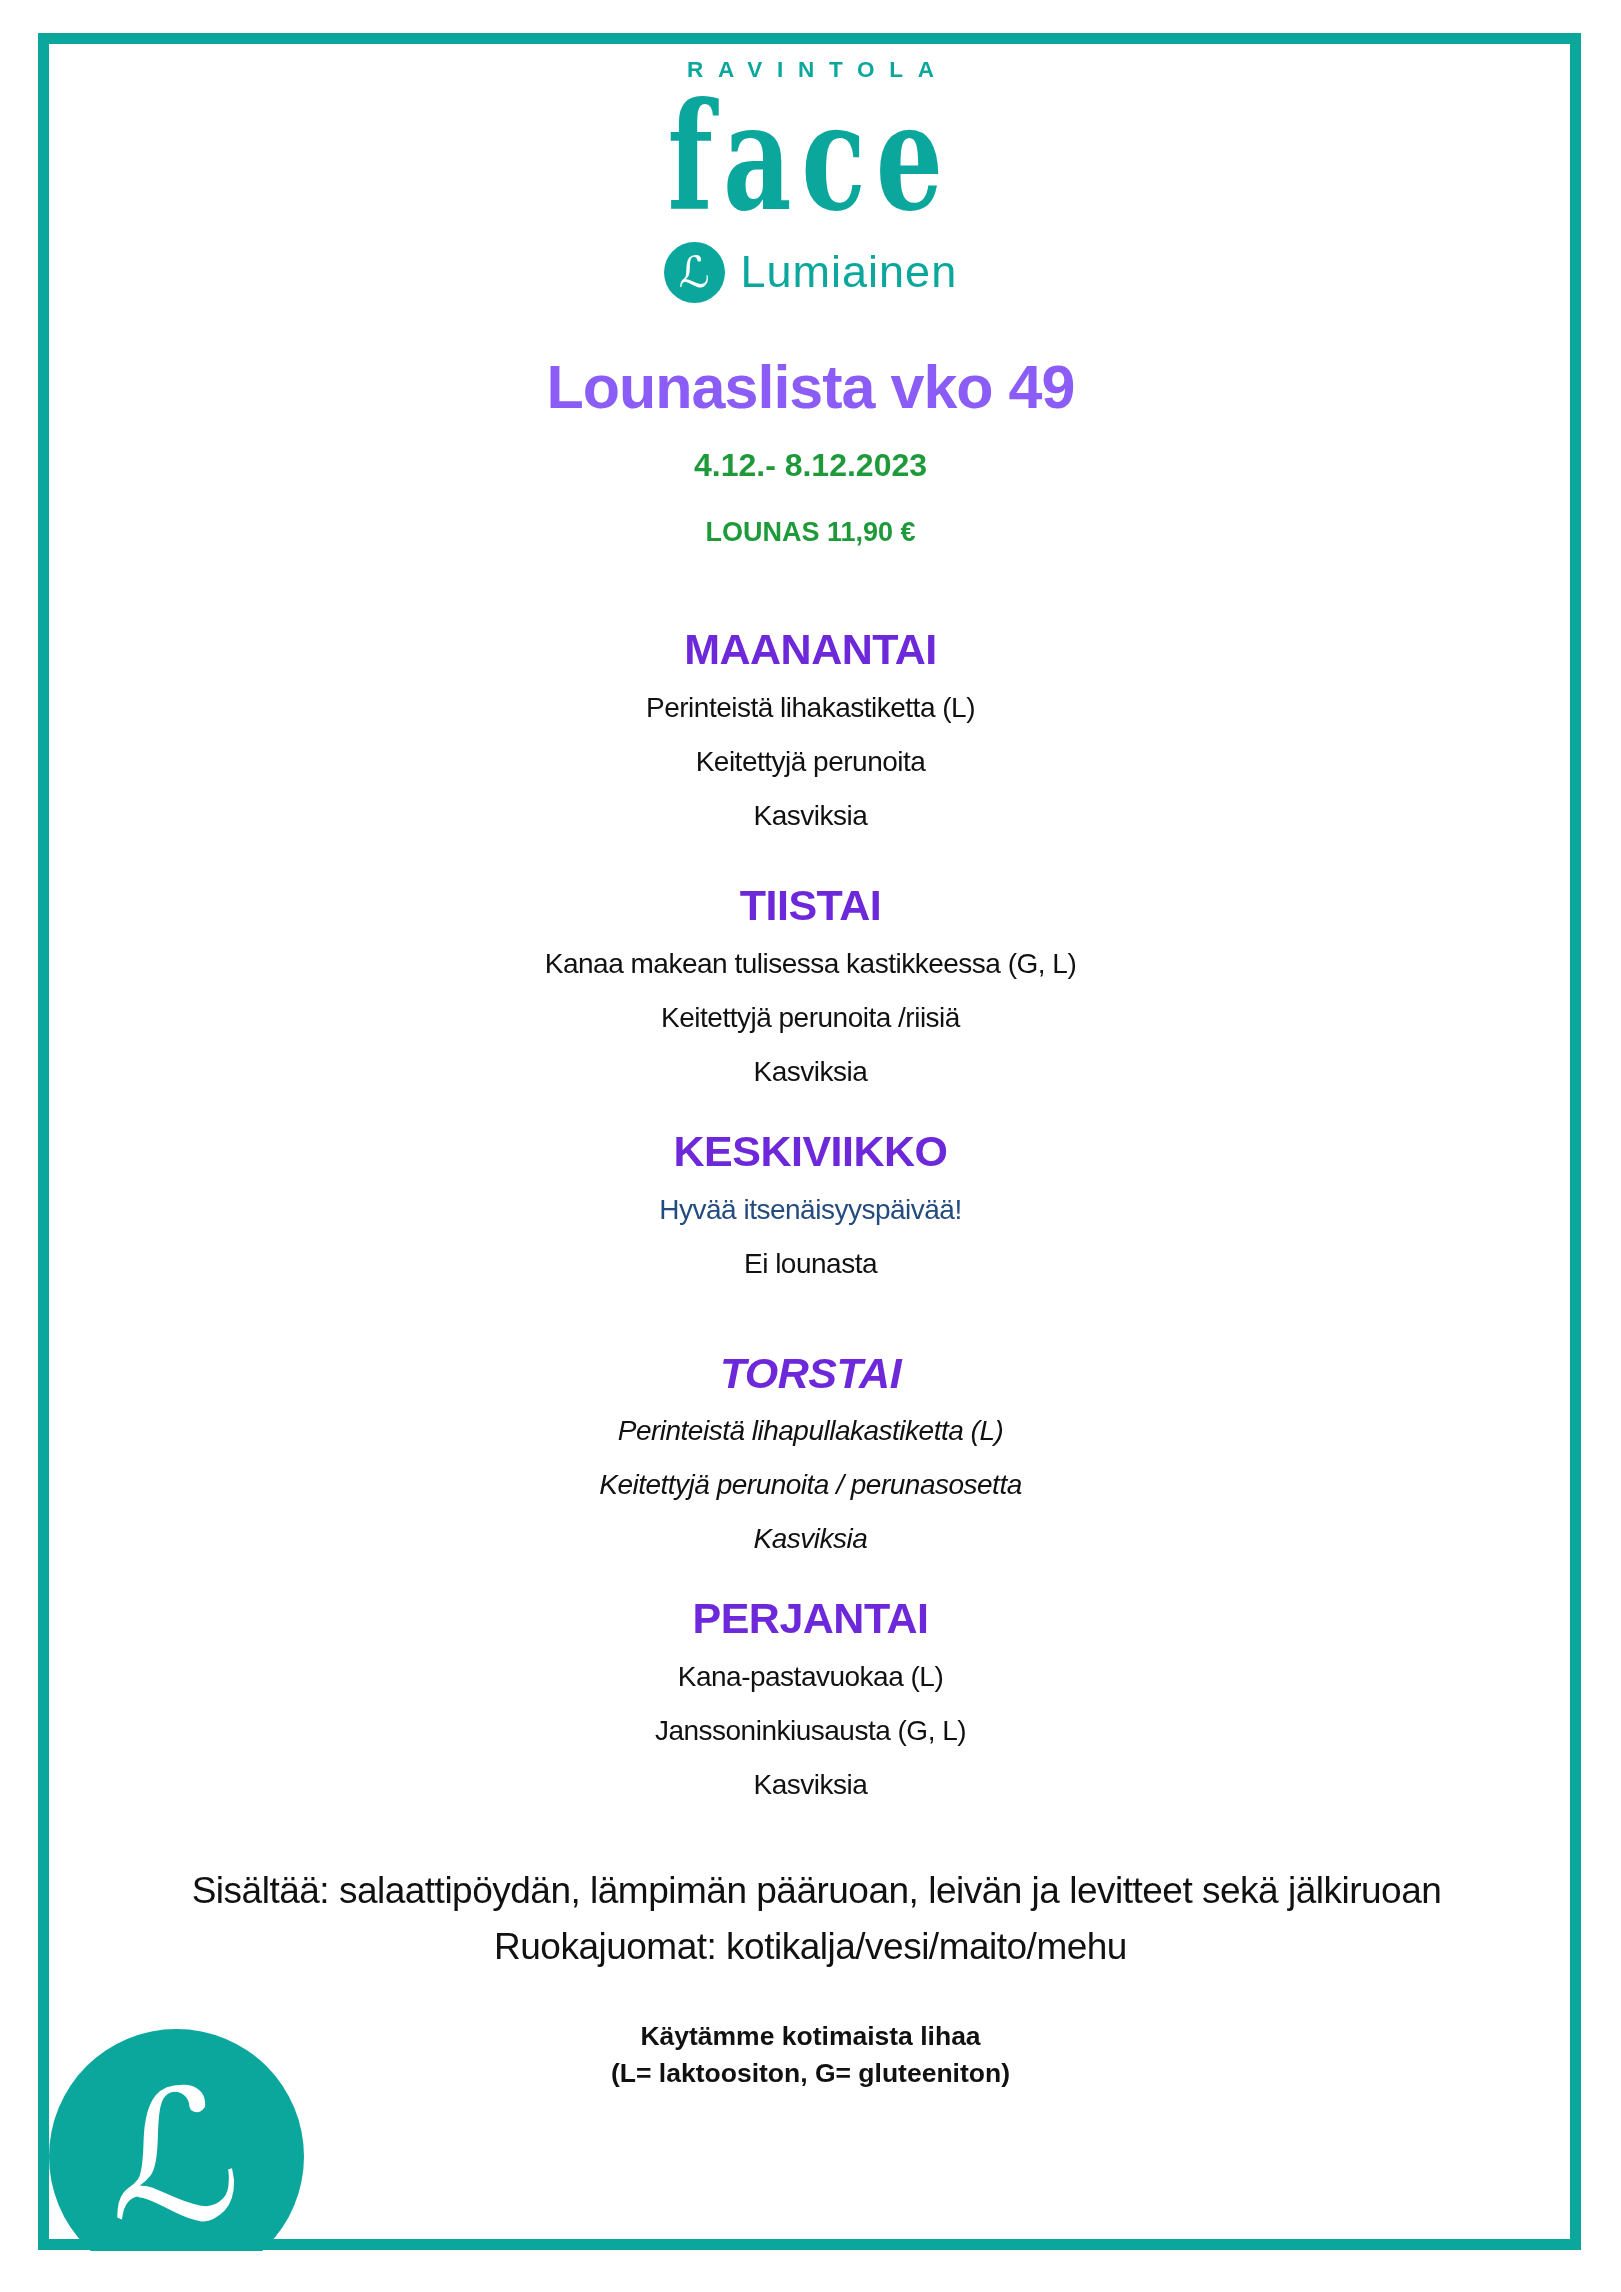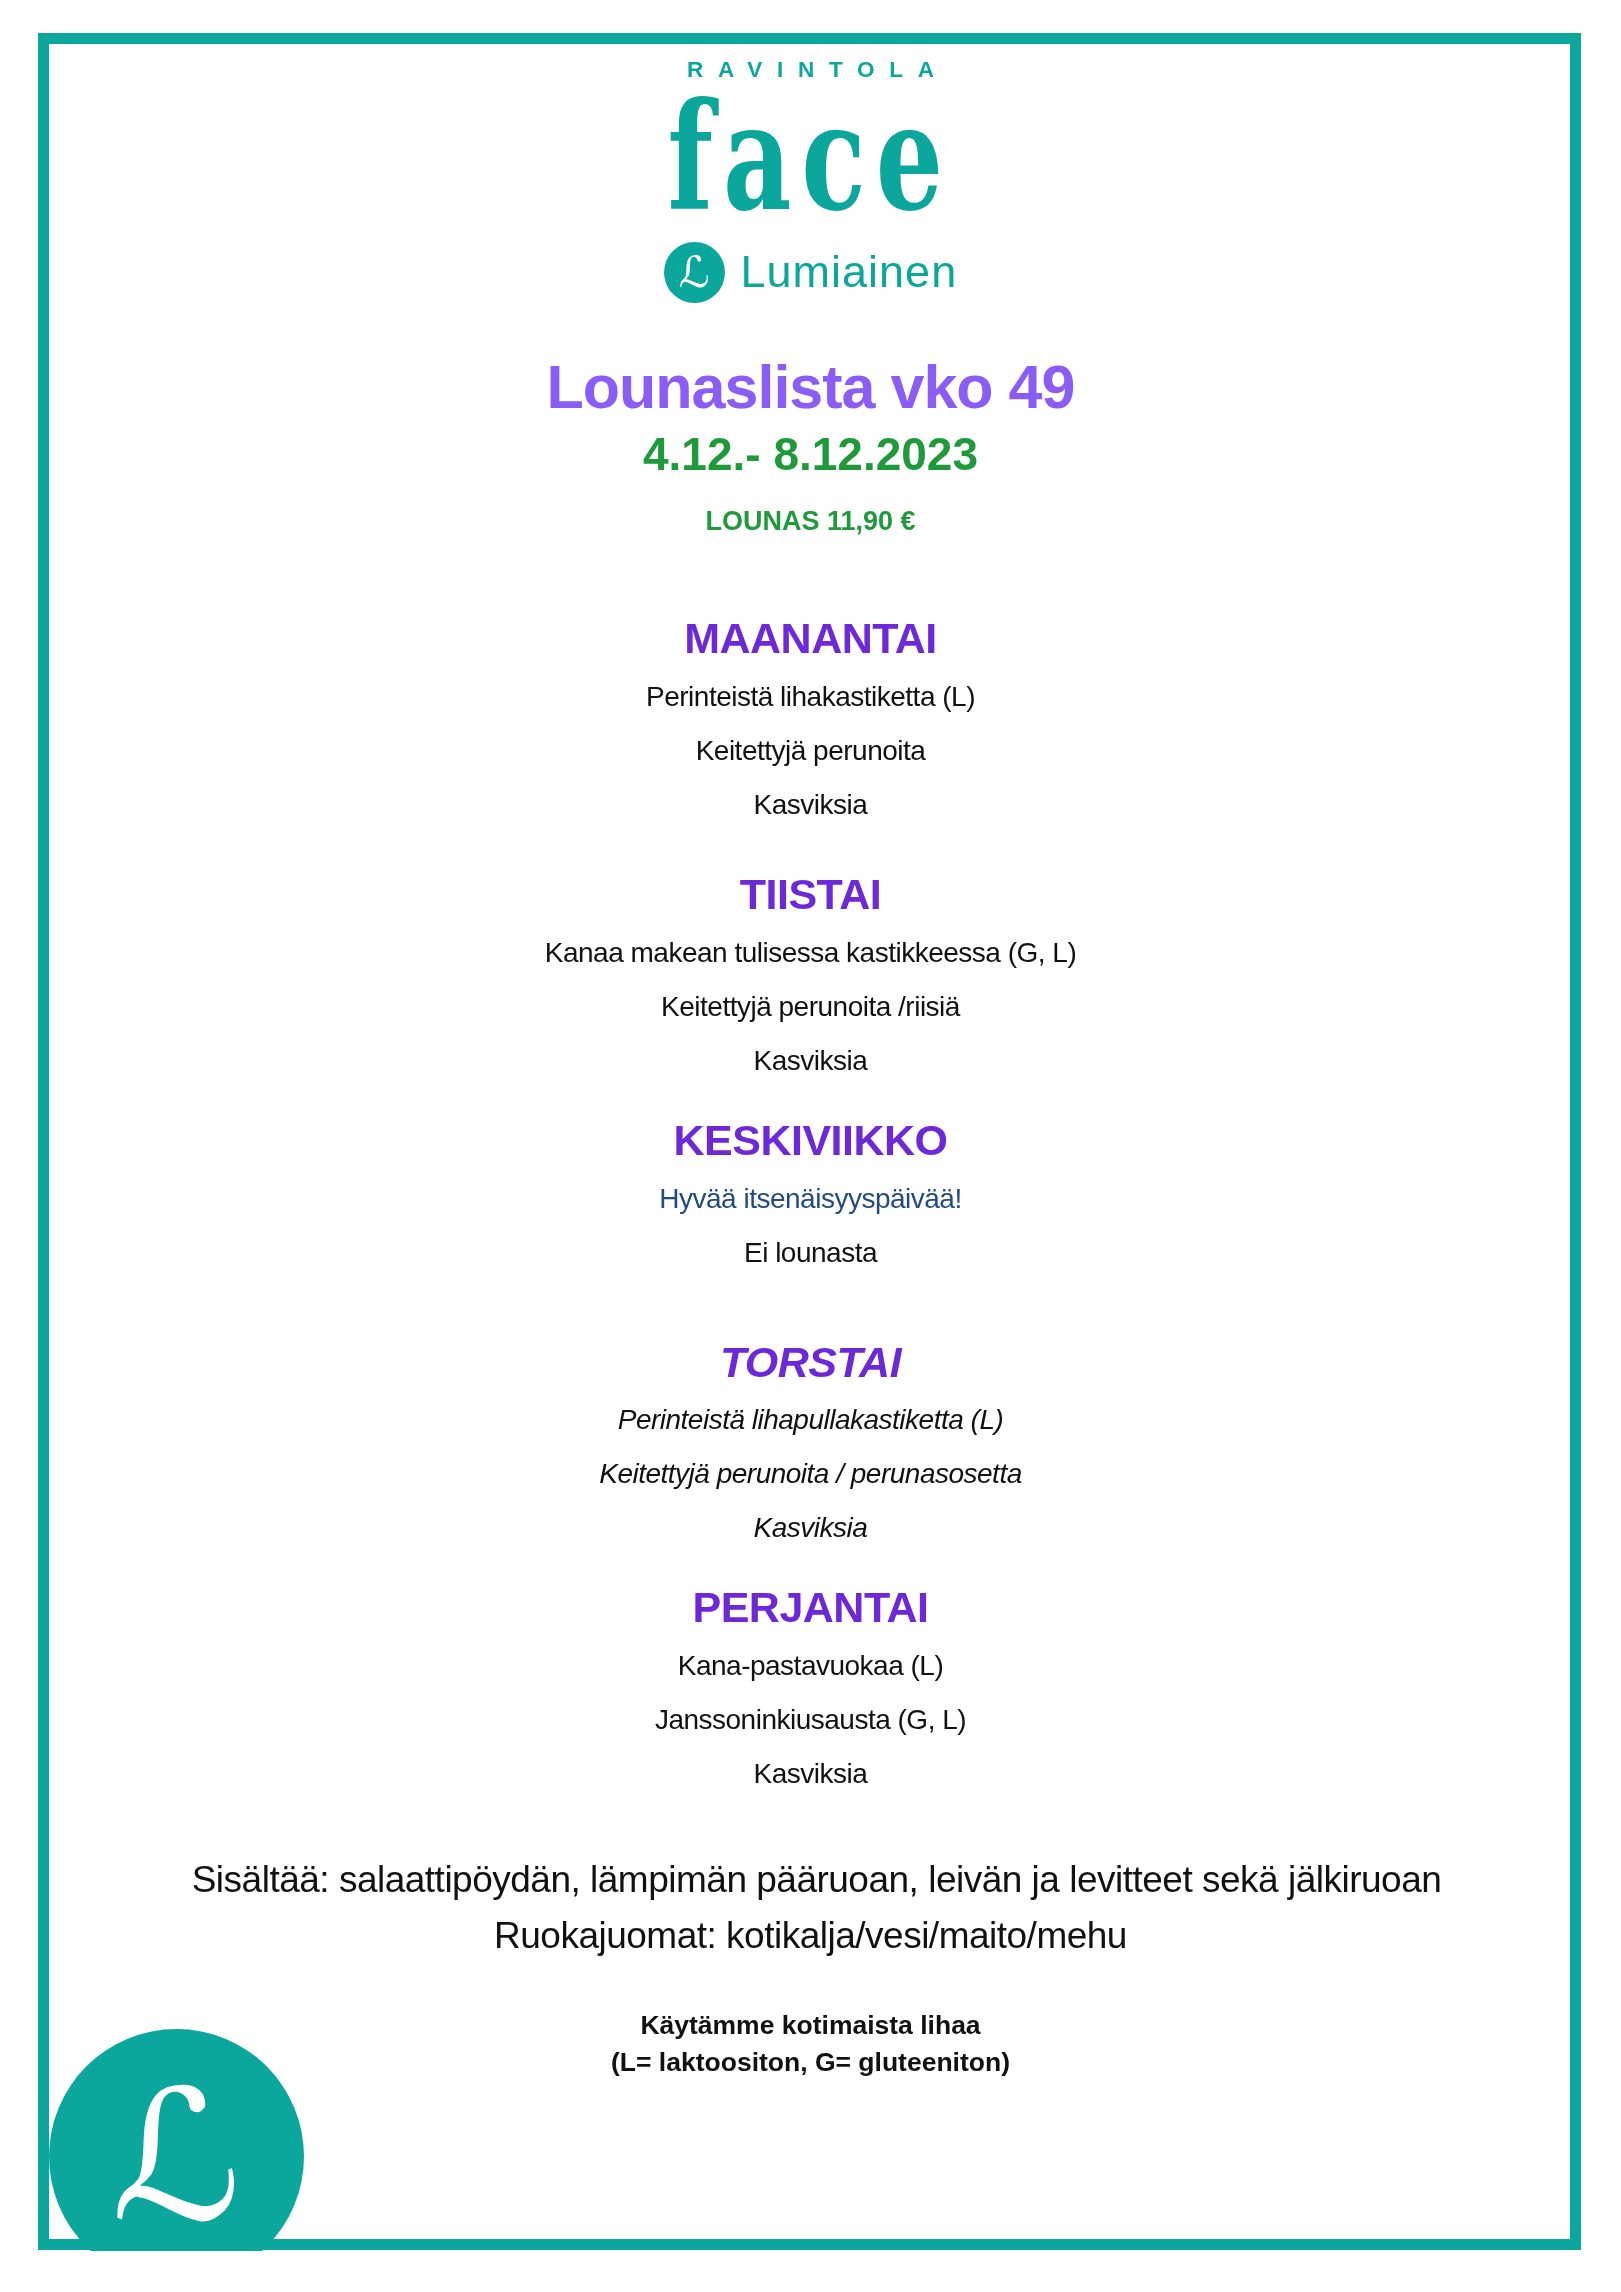--- a/index.html
+++ b/index.html
@@ -78,24 +78,24 @@
   
   .title {
     margin: 49px 0 0 0;
     color: #8b5cf6;
     font-weight: bold;
     font-size: 61px;
     line-height: 71px;
     letter-spacing: -1px;
   }
   .dates {
-    margin-top: 4px;
+    margin-top: 15px;
     color: #1E9A3B;
     font-weight: bold;
-    font-size: 46px;
+    font-size: 32px;
     line-height: 55px;
   }
   .price {
     margin-top: 15.7px;
     color: #1E9A3B;
     font-weight: bold;
     font-size: 27px;
     line-height: 49px;
   }
 

